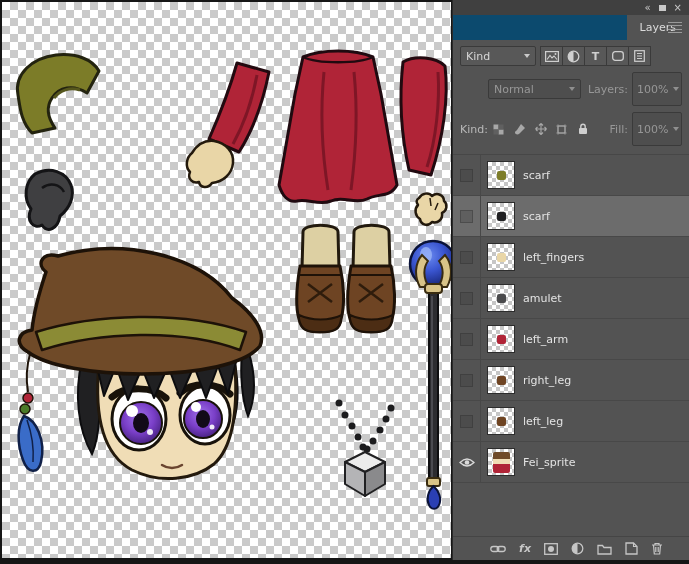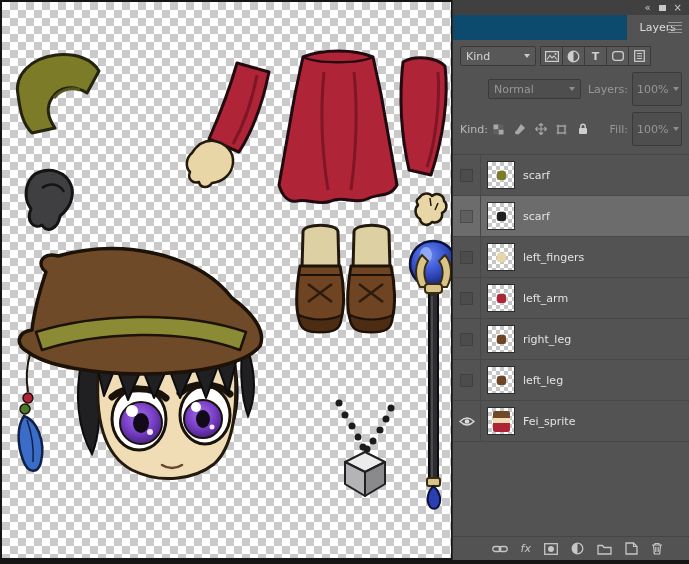--- a/index.html
+++ b/index.html
@@ -102,21 +102,21 @@
     width:17px;height:21px;border-radius:2px;
     background-image:linear-gradient(180deg,#6f4a28 0 34%,#f0ddb6 34% 55%,#b02437 55% 100%);
   }
   .layer-name{margin-left:8px;font-size:11px;color:#e3e3e3;white-space:nowrap;}
   
   .bottom-bar{
     flex:0 0 auto;height:23px;border-top:1px solid #454545;background:#535353;
     display:flex;align-items:center;justify-content:flex-end;gap:13px;padding-right:26px;
   }
   .bb-icon{display:flex;align-items:center;justify-content:center;}
-  .fx-glyph{font-size:11px;font-style:italic;font-weight:normal;color:#c6c6c6;line-height:1;}
+  .fx-glyph{font-size:11px;font-style:italic;font-weight:bold;color:#c6c6c6;line-height:1;}
 </style>
 </head>
 <body>
 
 <div class="window">
 
   <div class="canvas">
     <svg width="449" height="556" viewBox="0 0 449 556">
       <defs>
         <radialGradient id="iris" cx="45%" cy="38%" r="65%">
@@ -384,20 +384,29 @@
         <div class="vis-well">
             <span class="well-box"></span>
           </div>
         <div class="thumb">
             <span class="mark" style="background-color: rgb(233, 214, 167);"></span>
           </div>
         <span class="layer-name">left_fingers</span>
       </div>
 
 
+      <div class="layer-row">
+        <div class="vis-well">
+            <span class="well-box"></span>
+          </div>
+        <div class="thumb">
+            <span class="mark" style="background-color: rgb(74, 74, 76);"></span>
+          </div>
+        <span class="layer-name">amulet</span>
+      </div>
 
 
       <div class="layer-row">
         <div class="vis-well">
             <span class="well-box"></span>
           </div>
         <div class="thumb">
             <span class="mark" style="background-color: rgb(176, 36, 55);"></span>
           </div>
         <span class="layer-name">left_arm</span>

